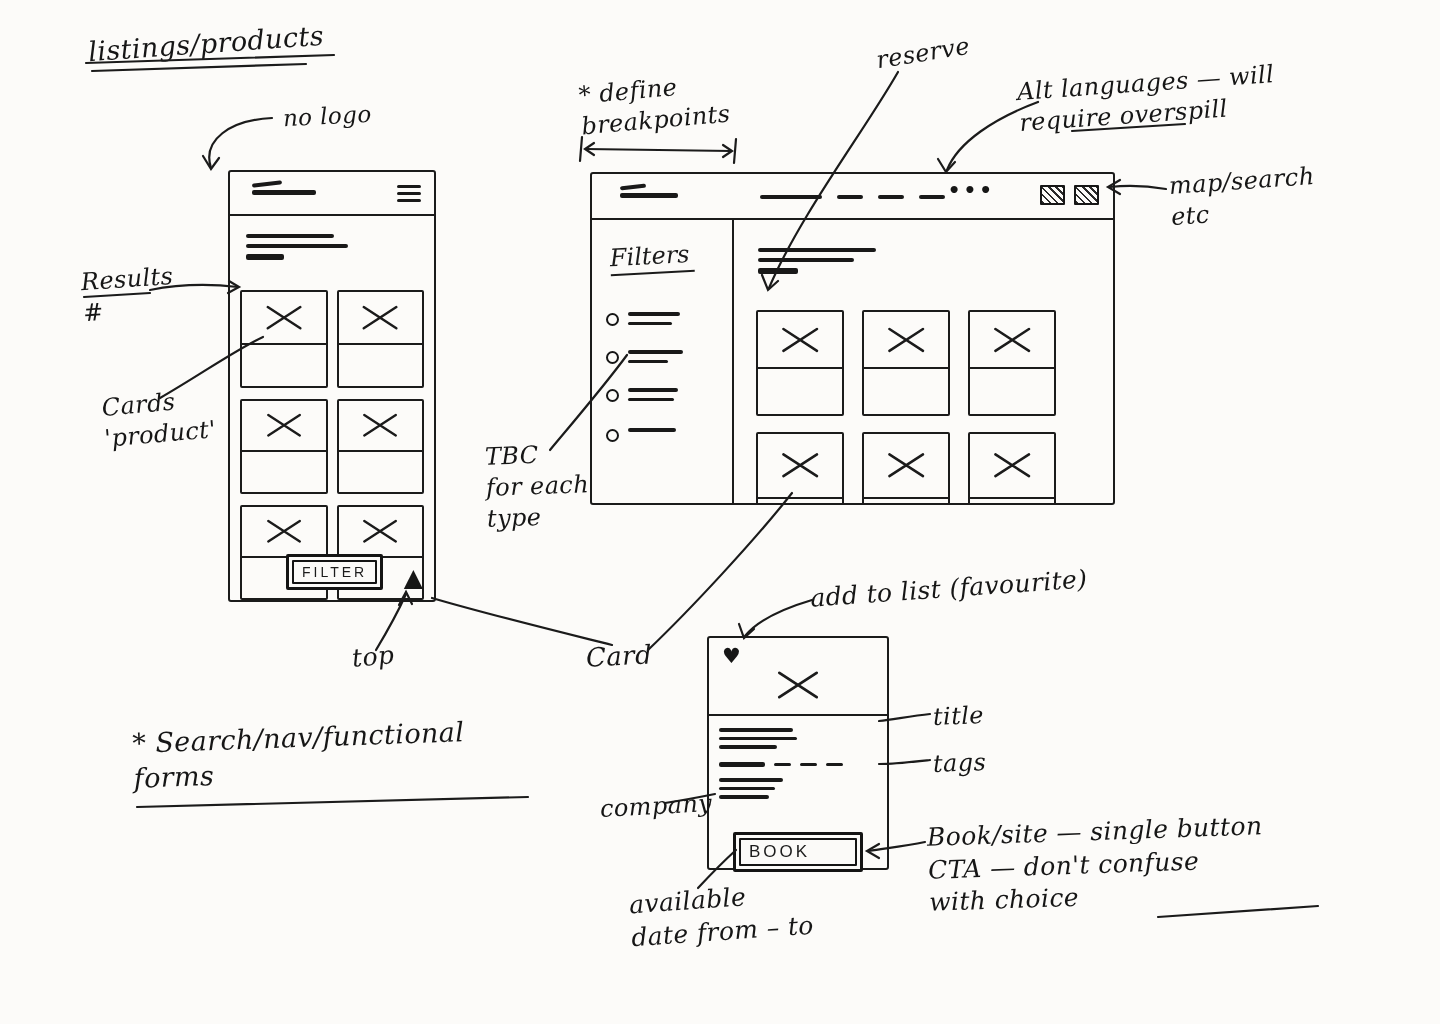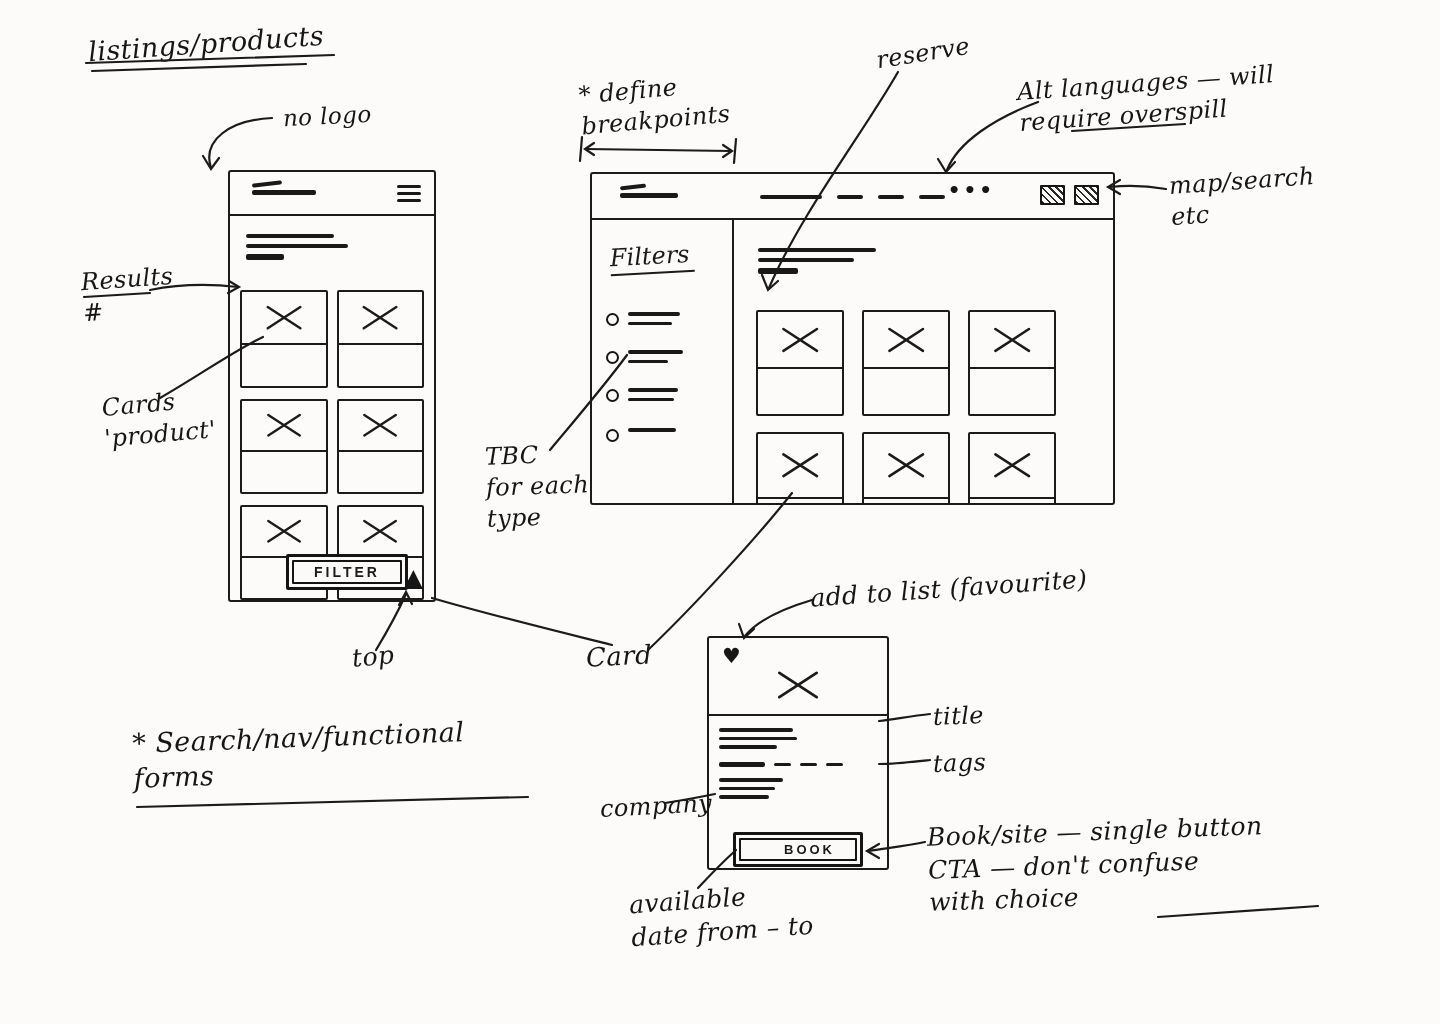--- a/index.html
+++ b/index.html
@@ -19,22 +19,22 @@
   .wcard .img svg{width:60%;height:58%}
   
   .mheader{position:relative;height:44px;border-bottom:2.6px solid #1b1b1b}
   .hamburger{position:absolute;right:13px;top:13px;width:24px;cursor:pointer}
   .hamburger i{display:block;height:3px;background:#191919;border-radius:2px;margin-bottom:4px}
   .mresults{position:absolute;left:16px;top:62px}
   .mgrid{position:absolute;left:10px;right:10px;top:118px;bottom:0;display:grid;
          grid-template-columns:1fr 1fr;grid-template-rows:98px 95px 1fr;gap:11px 9px;overflow:hidden}
   .sketch-btn{position:absolute;border:3px solid #141414;border-radius:2px;background:#fbfaf8;
               padding:3px;z-index:6;cursor:pointer}
-  .sketch-btn .inner{border:2px solid #141414;border-radius:1px;padding:2px 20px;text-align:right;
-              font-family:"Liberation Sans",sans-serif;font-weight:bold;letter-spacing:3px;font-size:14px}
+  .sketch-btn .inner{border:2px solid #141414;border-radius:1px;padding:2px 8px;text-align:left;
+              font-family:"Liberation Sans",sans-serif;font-weight:normal;letter-spacing:3px;font-size:14px}
   .icon-glyph{font-family:"DejaVu Sans",sans-serif;color:#161616}
   
   .dheader{position:relative;height:46px;border-bottom:2.6px solid #1b1b1b}
   .nav-scribble{position:absolute;left:168px;top:21px;display:flex;align-items:center;gap:15px}
   .dots{position:absolute;right:118px;top:4px;font-size:20px;font-weight:bold;letter-spacing:3px}
   .hsqs{position:absolute;right:14px;top:11px;display:flex;gap:9px}
   .hsq{width:25px;height:20px;border:2.4px solid #161616;border-radius:1px;cursor:pointer;
        background:repeating-linear-gradient(45deg,#2a2a2a 0 2px,transparent 2px 5px)}
   .dbody{position:absolute;top:46px;bottom:0;left:0;right:0;display:flex;overflow:hidden}
   .dsidebar{width:142px;border-right:2.6px solid #1b1b1b;position:relative}
@@ -274,21 +274,21 @@
       <span class="bar dash"></span>
         <span class="bar dash"></span>
         <span class="bar dash"></span>
     </div>
     <div style="position:absolute;left:10px;top:140px">
       <span class="bar" style="width:64px;height:3.5px"></span>
       <span class="bar" style="width:56px;height:3.5px;margin-top:5px"></span>
       <span class="bar" style="width:50px;height:3.5px;margin-top:5px"></span>
     </div>
     <div class="sketch-btn" style="left:24px;top:194px;right:24px">
-      <div class="inner" style="font-size:13px">BOOK</div>
+      <div class="inner" style="font-size:17px">BOOK</div>
     </div>
   </div>
 
   <svg id="overlay" width="1440" height="1024" viewBox="0 0 1440 1024">
 
     <g>
         <path d="M86 63 L334 55"></path>
         <path d="M92 71 L306 64"></path>
       </g>
     <path d="M84 297 L150 293"></path>

